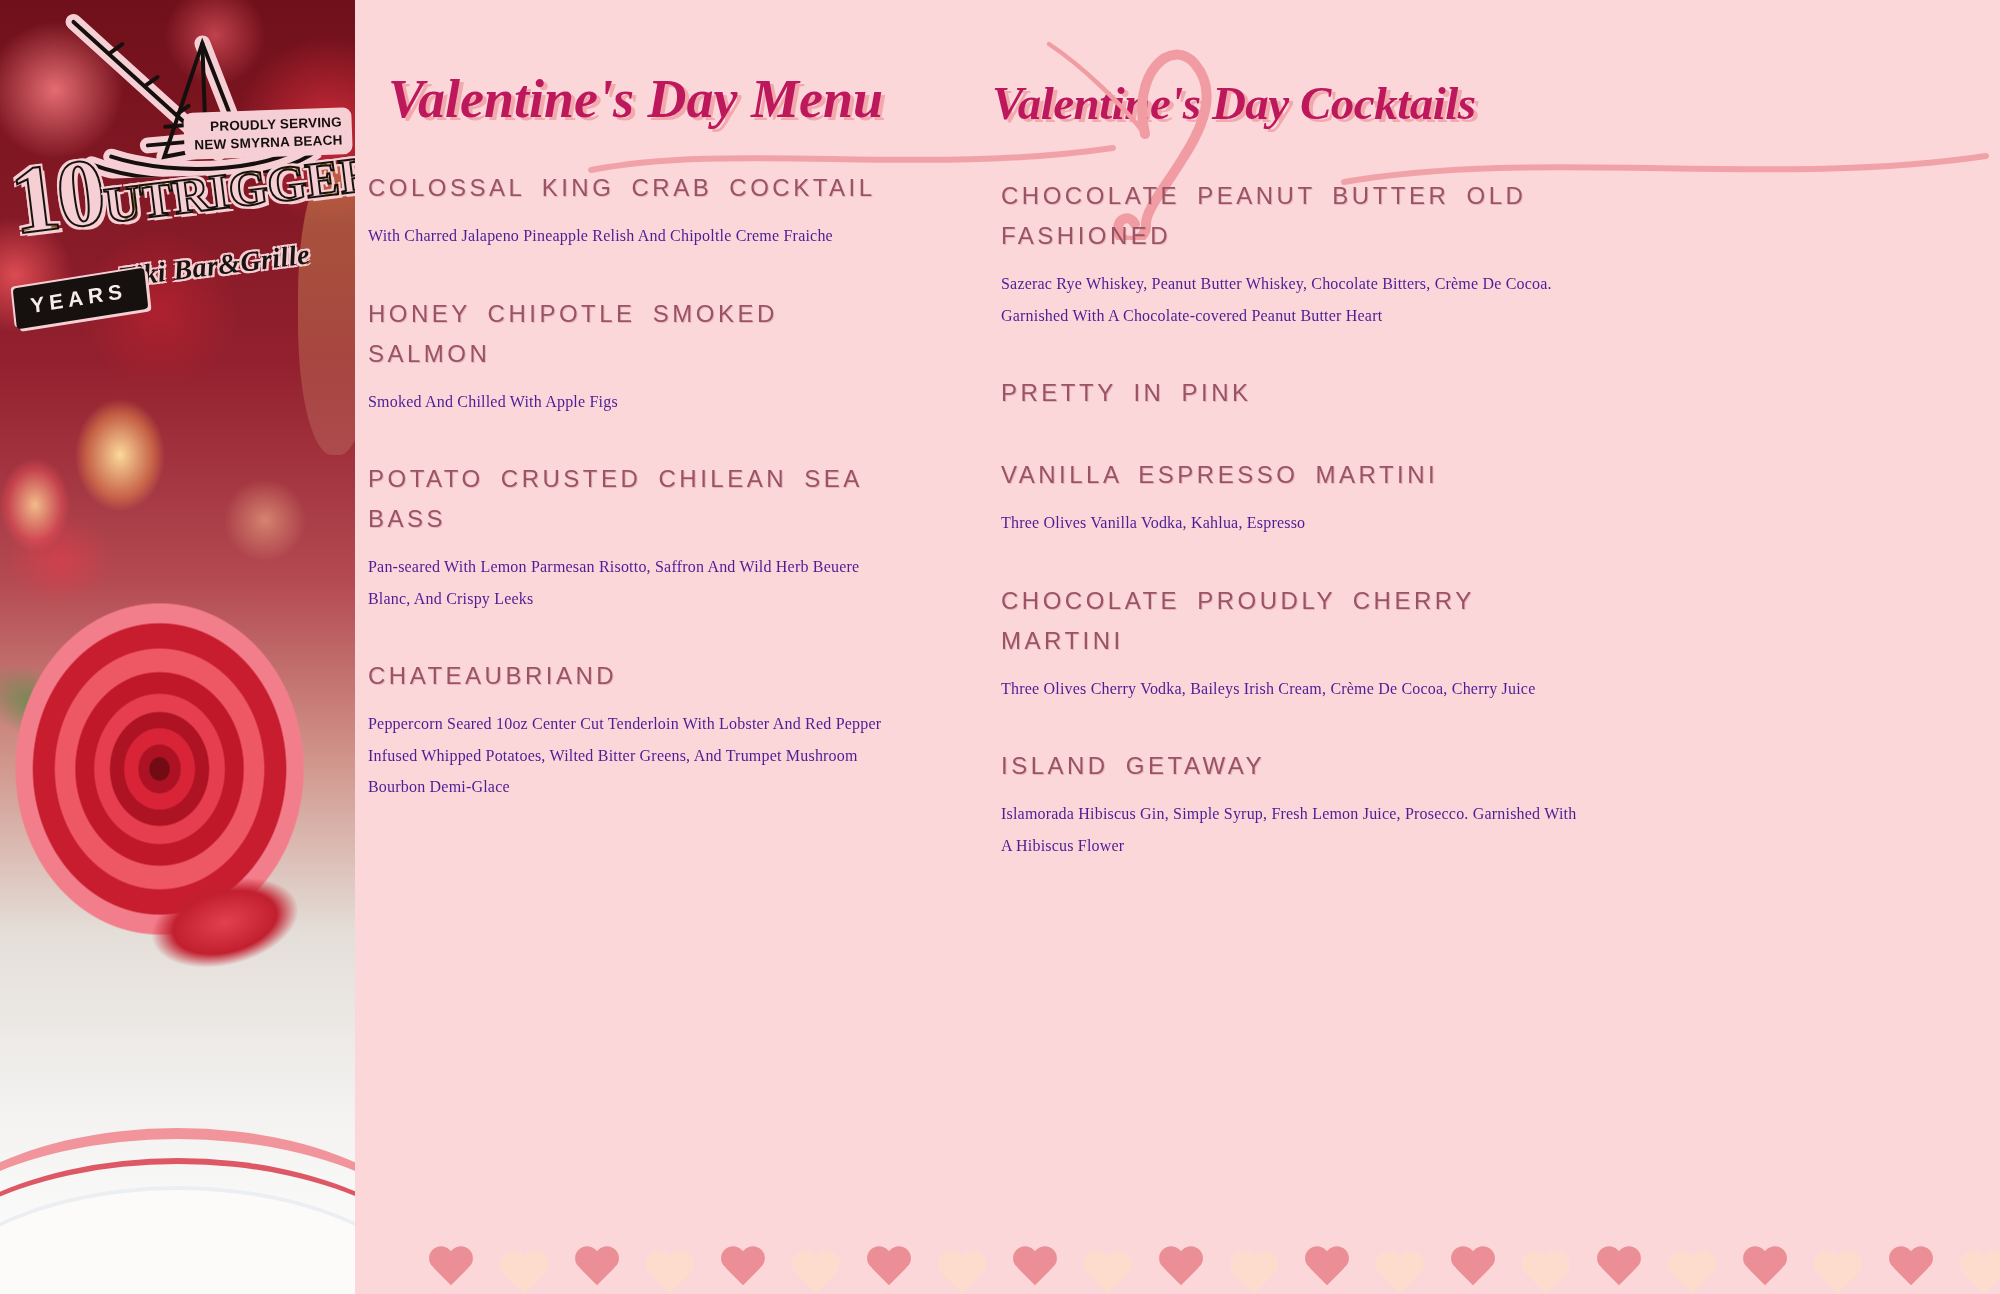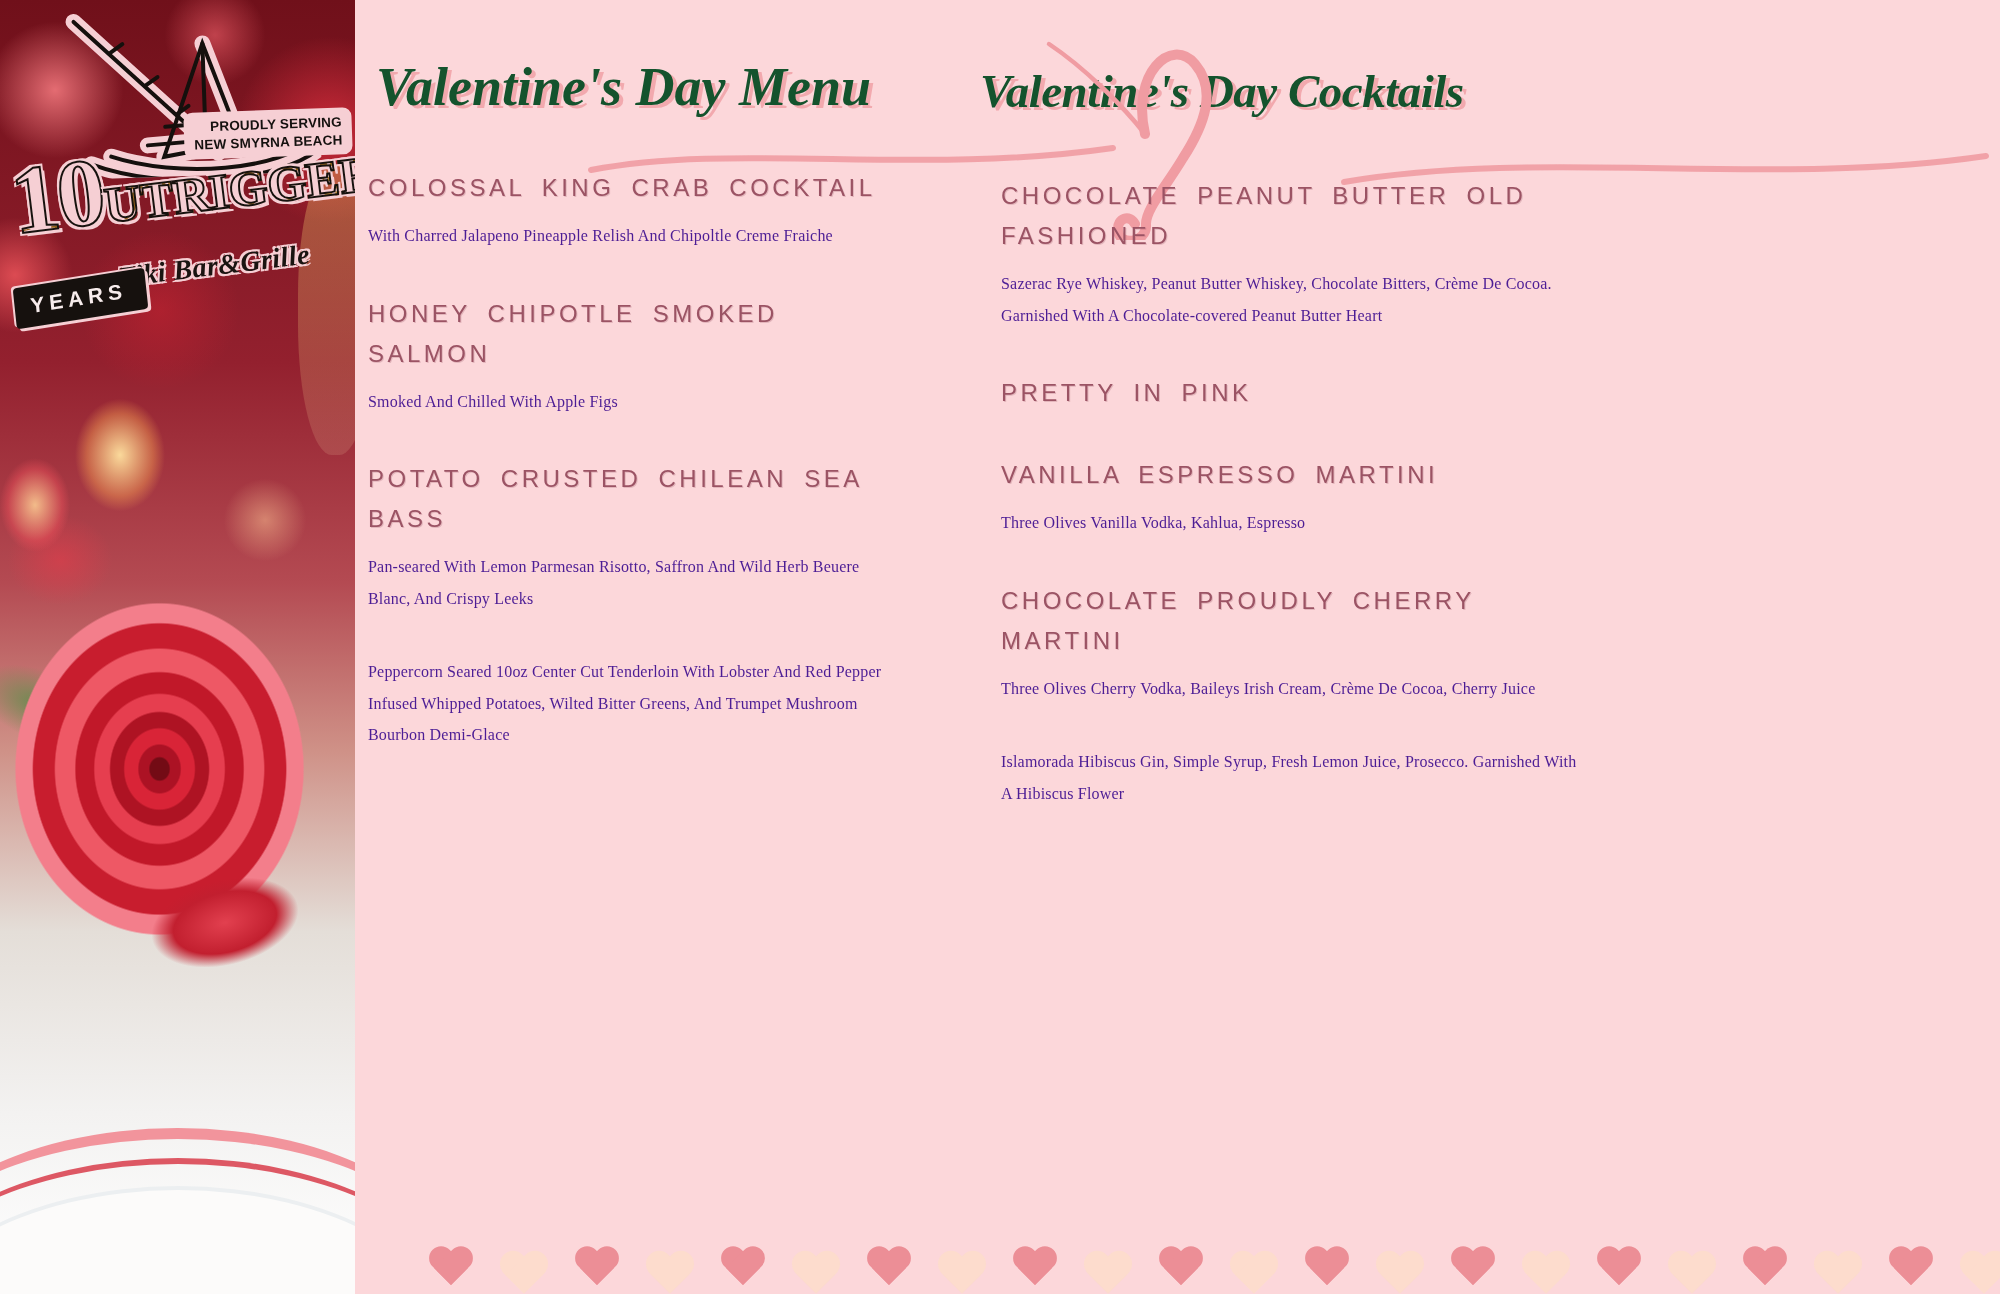--- a/index.html
+++ b/index.html
@@ -75,23 +75,23 @@
   }
   .years {
     position:absolute; left:8px; top:274px; transform:rotate(-9deg) skewX(-3deg);
     background:#16110e; color:#f7ecec; font-weight:700; font-size:21px; letter-spacing:5px;
     padding:8px 20px 9px 16px; border-radius:4px;
     box-shadow:3px 3px 0 #f6cfd4, -2px -2px 0 #f6cfd4;
   }
 
   
   .title {
-    position:absolute; margin:4px;
+    position:absolute; margin:16px;
     font-family:"Liberation Serif", serif; font-style:italic; font-weight:700;
-    color:#14532d; text-shadow:4px 3px 0 #f2a9ae;
+    color:#be185d; text-shadow:4px 3px 0 #f2a9ae;
     white-space:nowrap;
   }
   .menu-title      { left:372px; top:52px;  font-size:54px; }
   .cocktails-title { left:976px; top:60px;  font-size:47px; letter-spacing:-.5px; }
   .swoosh { position:absolute; }
   .swoosh-menu      { left:585px;  top:138px; }
   .swoosh-cocktails { left:1338px; top:146px; }
   .heart-swirl { position:absolute; left:1043px; top:28px; }
 
   
@@ -197,20 +197,21 @@
     <p class="item-desc">Smoked And Chilled With Apple Figs</p>
   </section>
 
 
   <section class="item">
     <h3 class="item-name">POTATO CRUSTED CHILEAN SEA BASS</h3>
     <p class="item-desc">Pan-seared With Lemon Parmesan Risotto, Saffron And Wild Herb Beuere Blanc, And Crispy Leeks</p>
   </section>
 
   <section class="item">
+    <h3 class="item-name">CHATEAUBRIAND</h3>
     <p class="item-desc">Peppercorn Seared 10oz Center Cut Tenderloin With Lobster And Red Pepper Infused Whipped Potatoes, Wilted Bitter Greens, And Trumpet Mushroom Bourbon Demi-Glace</p>
   </section>
 </div>
 <div class="col cocktails-col" id="cocktails-col">
   <section class="item">
     <h3 class="item-name">CHOCOLATE PEANUT BUTTER OLD FASHIONED</h3>
     <p class="item-desc">Sazerac Rye Whiskey, Peanut Butter Whiskey, Chocolate Bitters, Crème De Cocoa. Garnished With A Chocolate-covered Peanut Butter Heart</p>
   </section>
 
   <section class="item">
@@ -221,20 +222,21 @@
     <h3 class="item-name">VANILLA ESPRESSO MARTINI</h3>
     <p class="item-desc">Three Olives Vanilla Vodka, Kahlua, Espresso</p>
   </section>
 
   <section class="item">
     <h3 class="item-name">CHOCOLATE PROUDLY CHERRY MARTINI</h3>
     <p class="item-desc">Three Olives Cherry Vodka, Baileys Irish Cream, Crème De Cocoa, Cherry Juice</p>
   </section>
 
   <section class="item">
+    <h3 class="item-name">ISLAND GETAWAY</h3>
     <p class="item-desc">Islamorada Hibiscus Gin, Simple Syrup, Fresh Lemon Juice, Prosecco.  Garnished With A Hibiscus Flower</p>
   </section>
 </div>
 
 <div class="heart-border" id="heart-border">
     <span class="hb dark"></span>
     <span class="hb light"></span>
     <span class="hb dark"></span>
     <span class="hb light"></span>
     <span class="hb dark"></span>

